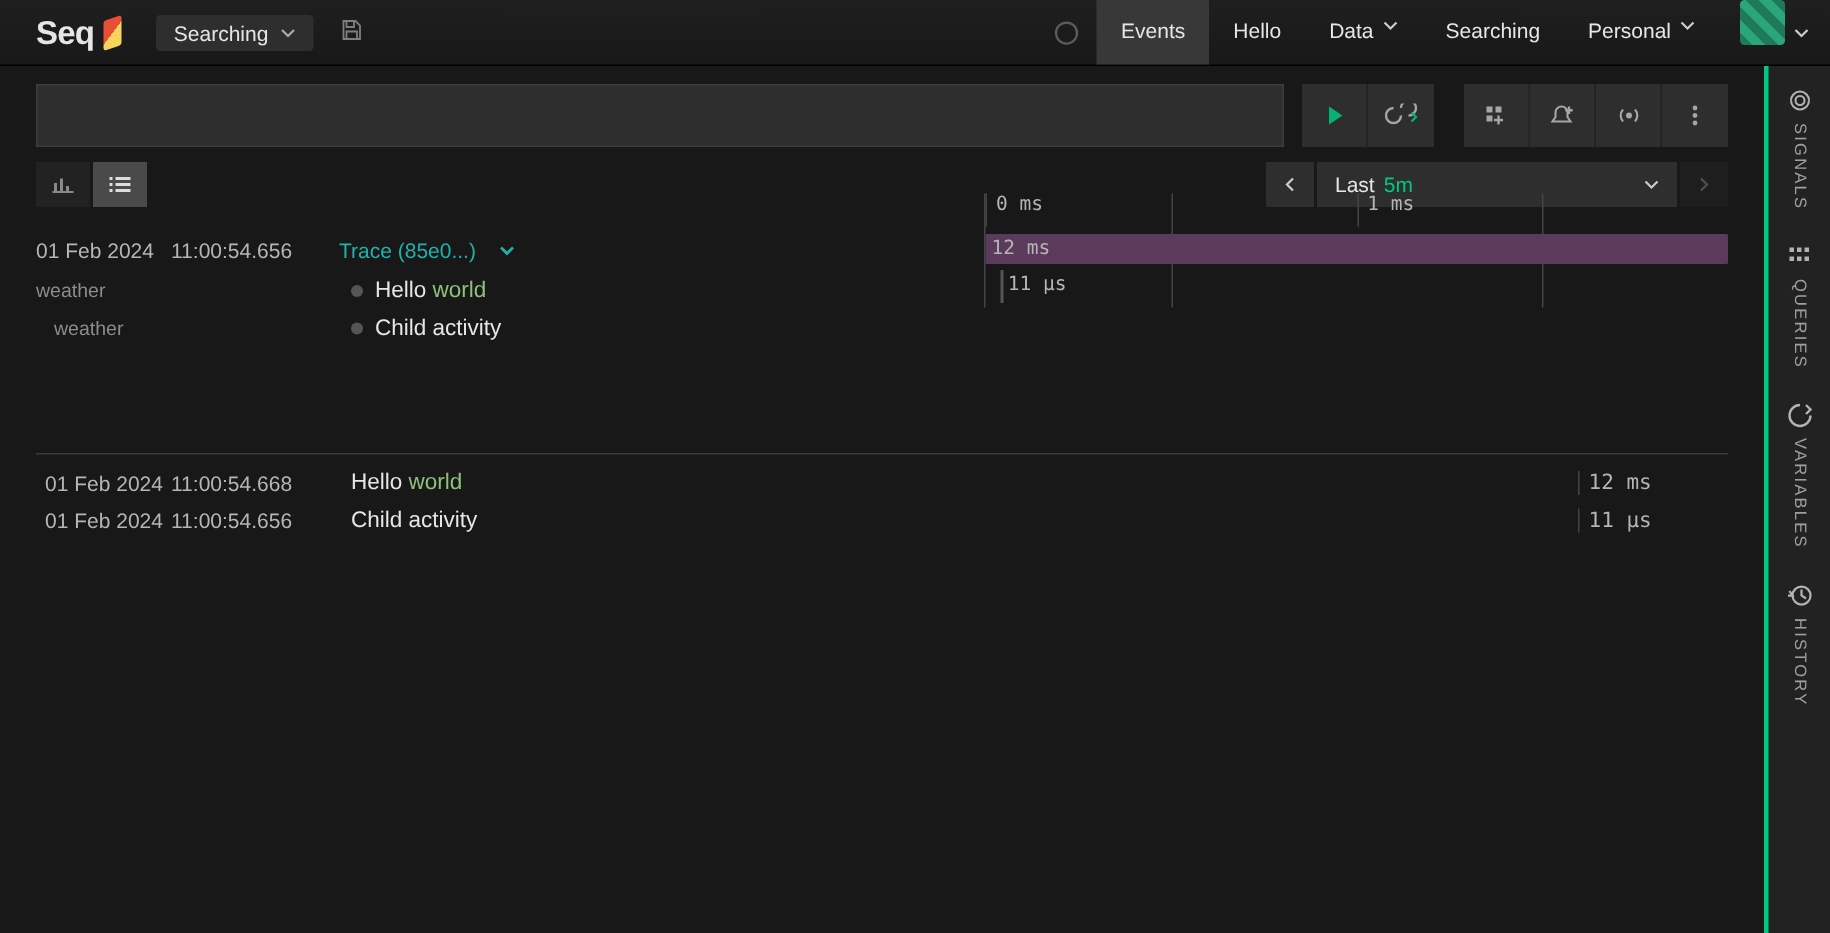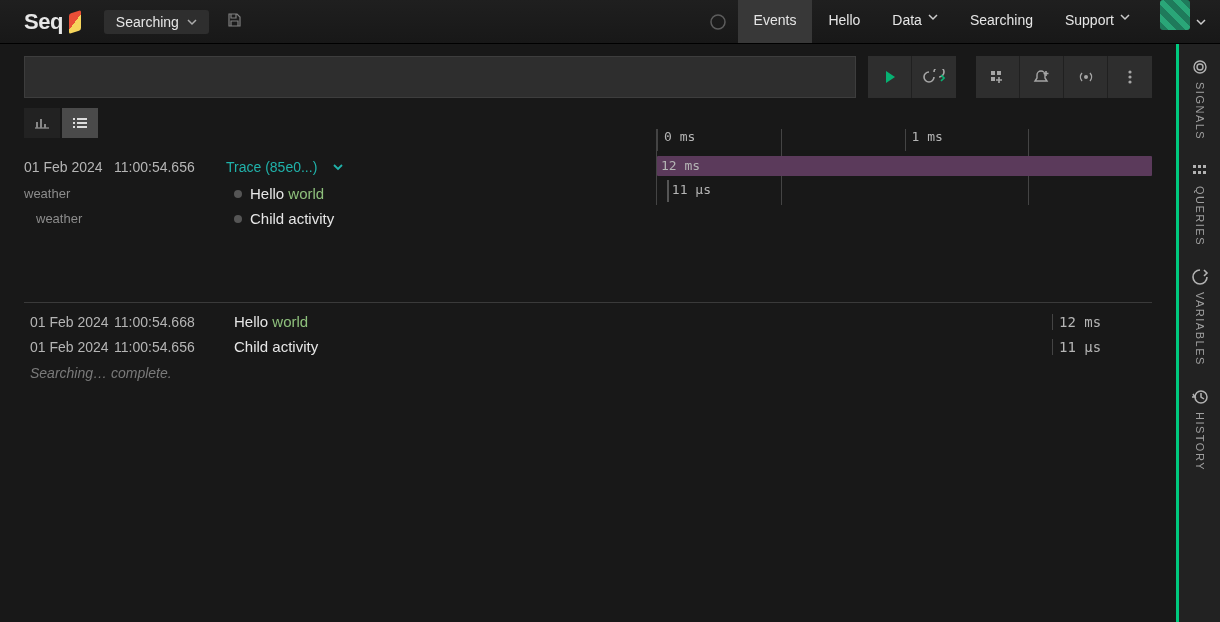--- a/index.html
+++ b/index.html
@@ -202,21 +202,21 @@
       <span class="chev">
           <svg width="10" height="10" viewBox="0 0 10 10">
             <path d="M1 3 L5 7 L9 3" stroke="#ccc" stroke-width="1.5" fill="none"></path>
           </svg>
         </span>
     </div>
     <div class="item">
         <span>Searching</span>
       </div>
     <div class="item">
-      <span>Support</span>
+      <span>Personal</span>
       <span class="chev">
           <svg width="10" height="10" viewBox="0 0 10 10">
             <path d="M1 3 L5 7 L9 3" stroke="#ccc" stroke-width="1.5" fill="none"></path>
           </svg>
         </span>
     </div>
   </div>
   <div class="avatar"></div>
   <div class="user-caret">
     <svg width="10" height="10" viewBox="0 0 10 10">
@@ -288,20 +288,42 @@
         <svg width="18" height="14" viewBox="0 0 18 14">
           <rect x="2" y="2" width="2" height="2" fill="#ddd"></rect>
             <rect x="6" y="2" width="10" height="2" fill="#ddd"></rect>
           <rect x="2" y="6" width="2" height="2" fill="#ddd"></rect>
             <rect x="6" y="6" width="10" height="2" fill="#ddd"></rect>
           <rect x="2" y="10" width="2" height="2" fill="#ddd"></rect>
             <rect x="6" y="10" width="10" height="2" fill="#ddd"></rect>
         </svg>
       </div>
       <div class="spacer"></div>
+      <div class="range-group">
+        <div class="range-arrow">
+          <svg width="10" height="10" viewBox="0 0 10 10">
+              <path d="M7 1 L3 5 L7 9" stroke="#ccc" stroke-width="1.5" fill="none"></path>
+            </svg>
+        </div>
+        <div class="range-pill">
+          <span>Last</span>
+          <span class="val">5m</span>
+          <span class="flex"></span>
+          <span class="chev">
+              <svg width="10" height="10" viewBox="0 0 10 10">
+                <path d="M1 3 L5 7 L9 3" stroke="#ccc" stroke-width="1.5" fill="none"></path>
+              </svg>
+            </span>
+        </div>
+        <div class="range-arrow disabled">
+          <svg width="10" height="10" viewBox="0 0 10 10">
+              <path d="M3 1 L7 5 L3 9" stroke="#ccc" stroke-width="1.5" fill="none"></path>
+            </svg>
+        </div>
+      </div>
     </div>
 
     <div class="traceblock">
       <div class="trace-row trace-head">
         <div class="date">01 Feb 2024</div>
         <div class="time">11:00:54.656</div>
         <div class="label-col">
           <div class="trace-title">
             <span>Trace (85e0...)</span>
             <span class="chev">
@@ -364,21 +386,20 @@
 
       <div class="ev-row">
         <div class="date">01 Feb 2024</div>
         <div class="time">11:00:54.656</div>
         <div class="msg">
           <span>Child activity</span><span class="hl"></span><span></span>
         </div>
         <div class="dur">11 µs</div>
       </div>
 
-      <div class="status-line">Searching… complete.</div>
     </div>
 
   </div>
 
   <div class="railbar">
     <div class="tab">
       <svg width="18" height="18" viewBox="0 0 18 18">
           <circle cx="9" cy="9" r="3" stroke="#ccc" stroke-width="1.4" fill="none"></circle>
           <path d="M3 9 A6 6 0 0 1 15 9" stroke="#ccc" stroke-width="1.4" fill="none"></path>
           <path d="M3 9 A6 6 0 0 0 15 9" stroke="#ccc" stroke-width="1.4" fill="none"></path>

